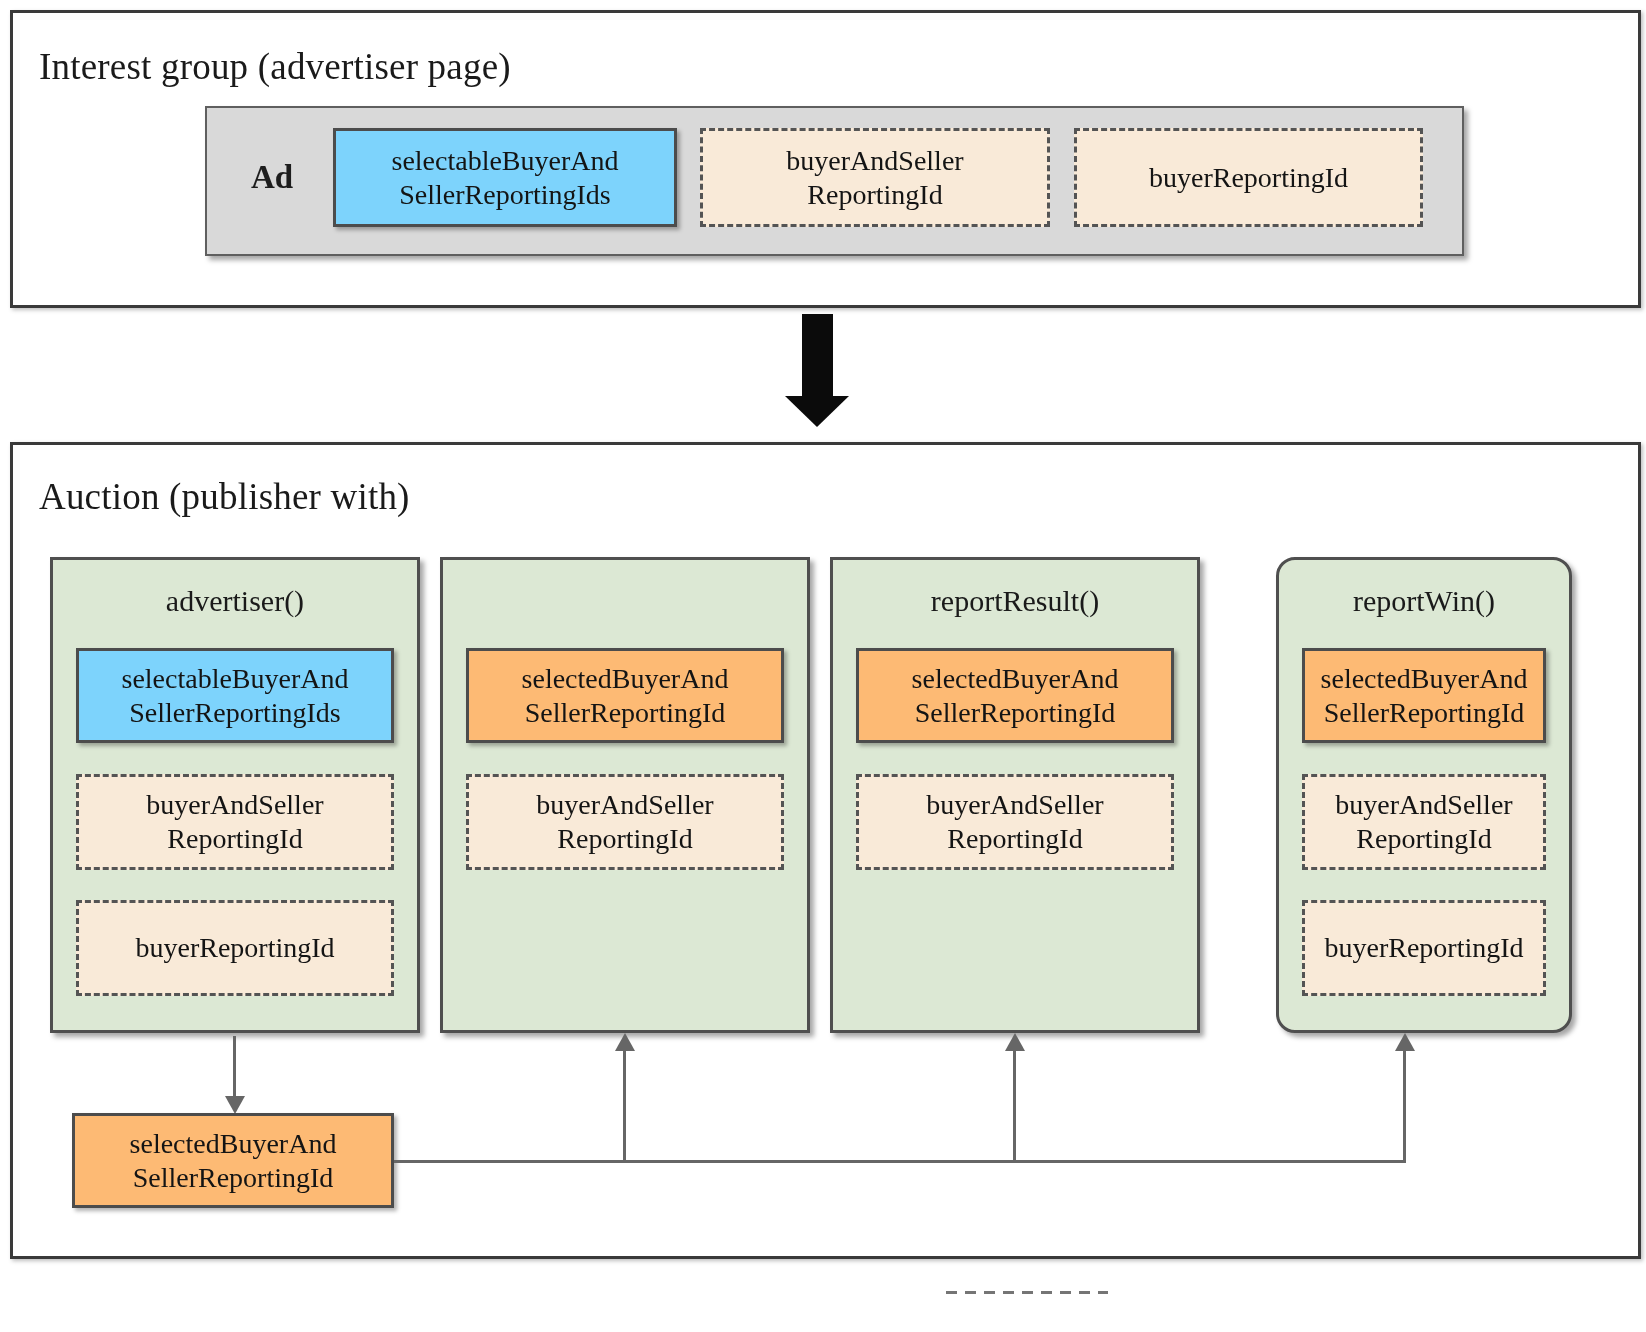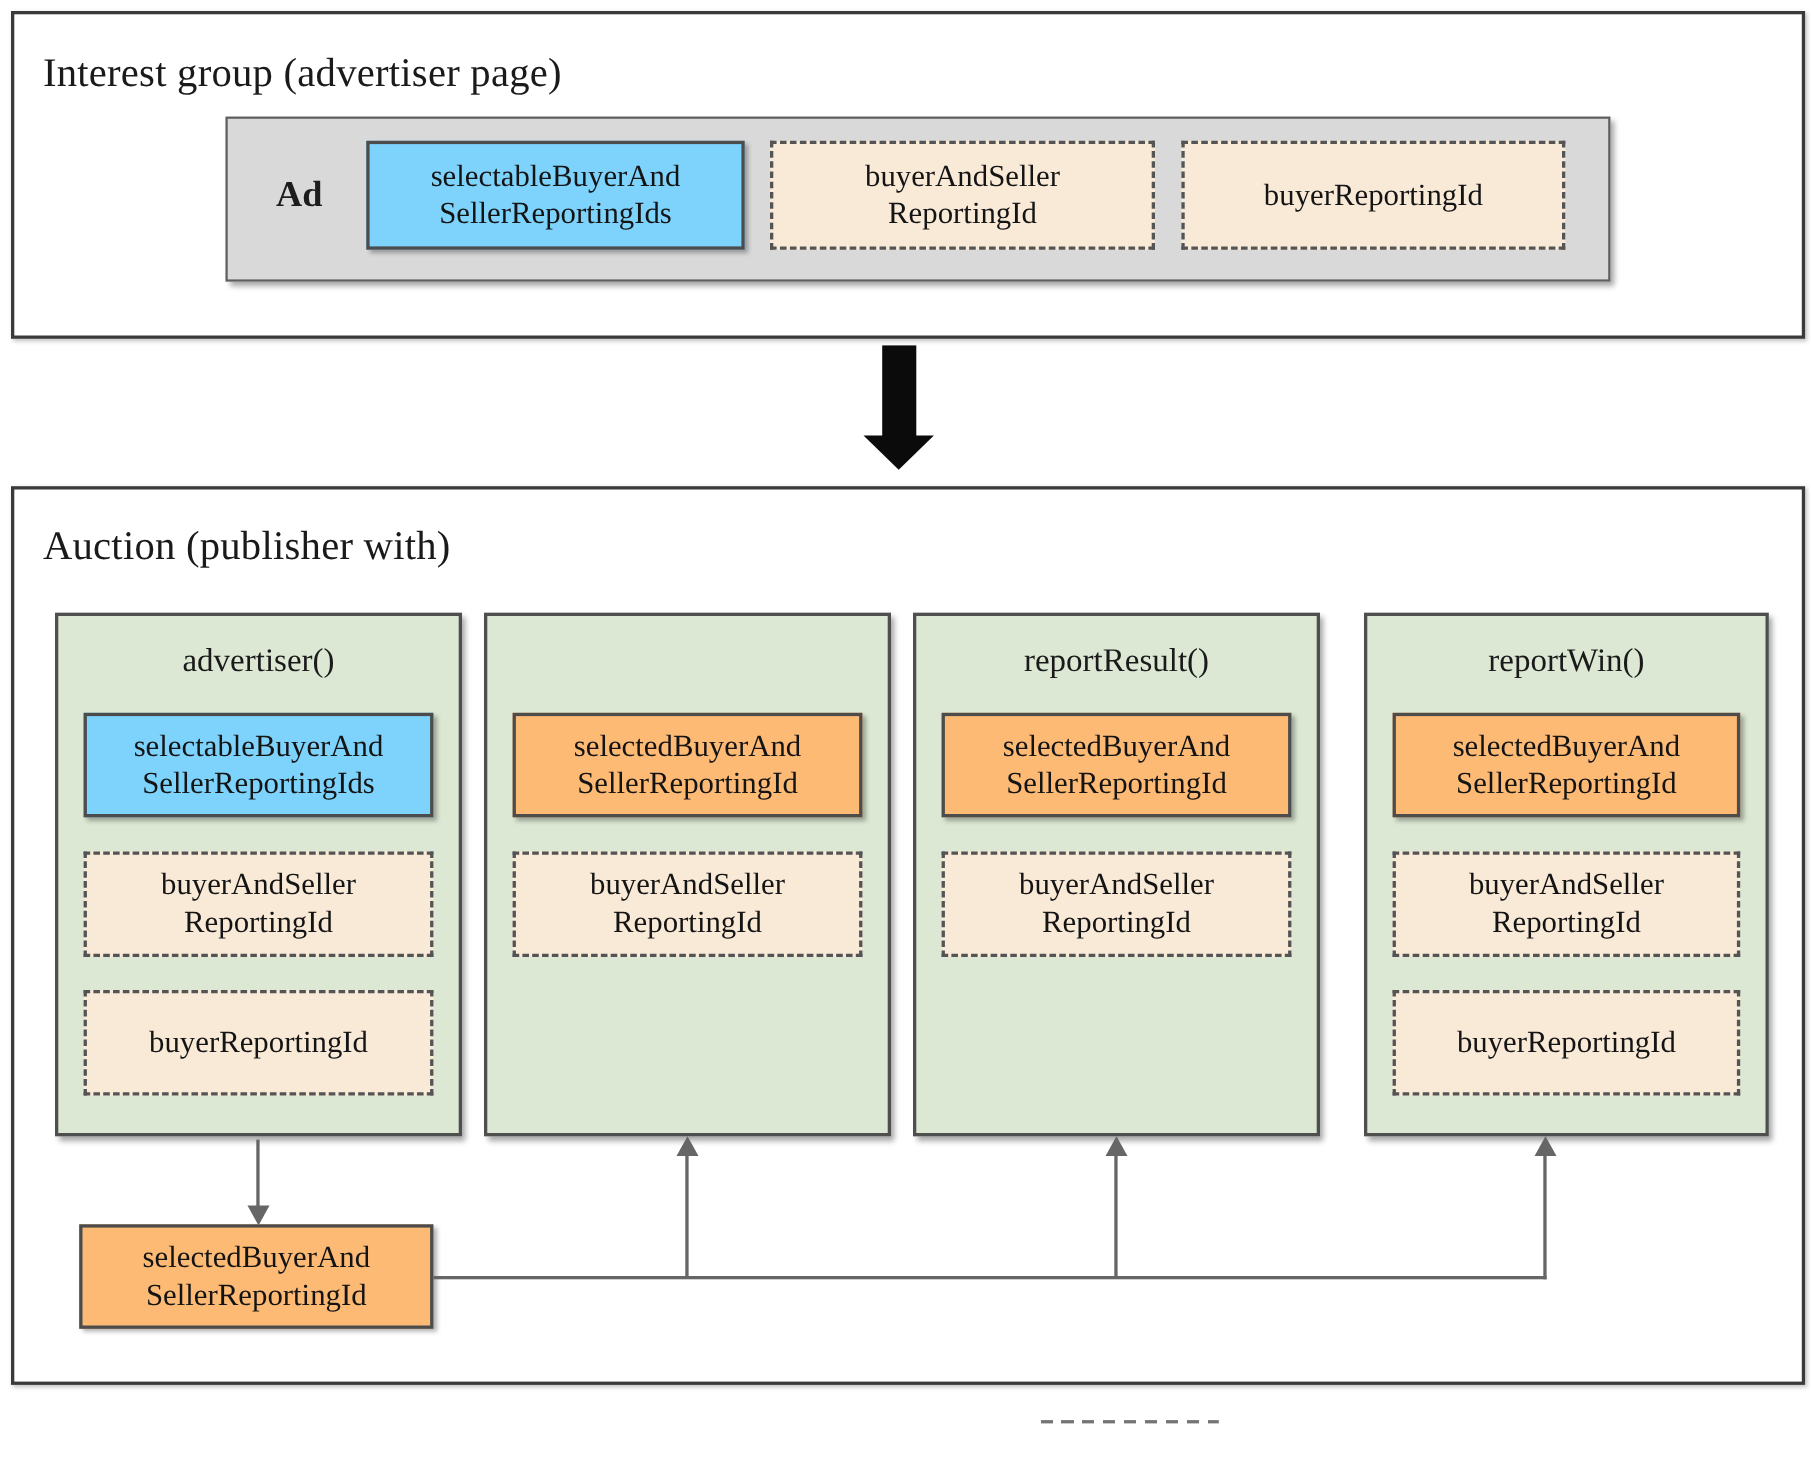--- a/index.html
+++ b/index.html
@@ -152,21 +152,21 @@
     <div class="box box-solid-dark col-box" style="top:88px; height:95px;">
       <span>selectedBuyerAnd
 SellerReportingId</span>
     </div>
     <div class="box box-dashed col-box" style="top:214px; height:96px;">
       <span>buyerAndSeller
 ReportingId</span>
     </div>
   </div>
 
-  <div class="column" style="left:1240px; width:368px;">
+  <div class="column" style="left:1276px; width:296px;border-radius:19px;">
     <div class="column-title">reportWin()</div>
     <div class="box box-solid-dark col-box" style="top:88px; height:95px;">
       <span>selectedBuyerAnd
 SellerReportingId</span>
     </div>
     <div class="box box-dashed col-box" style="top:214px; height:96px;">
       <span>buyerAndSeller
 ReportingId</span>
     </div>
     <div class="box box-dashed col-box" style="top:340px; height:96px;">

